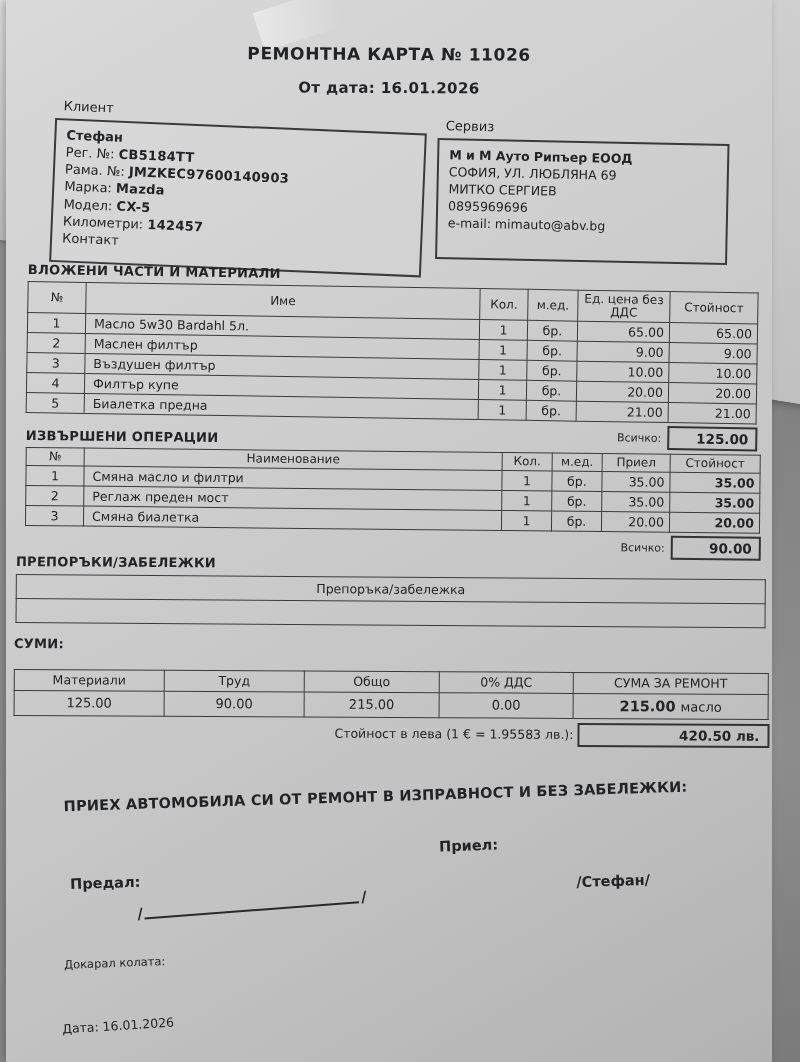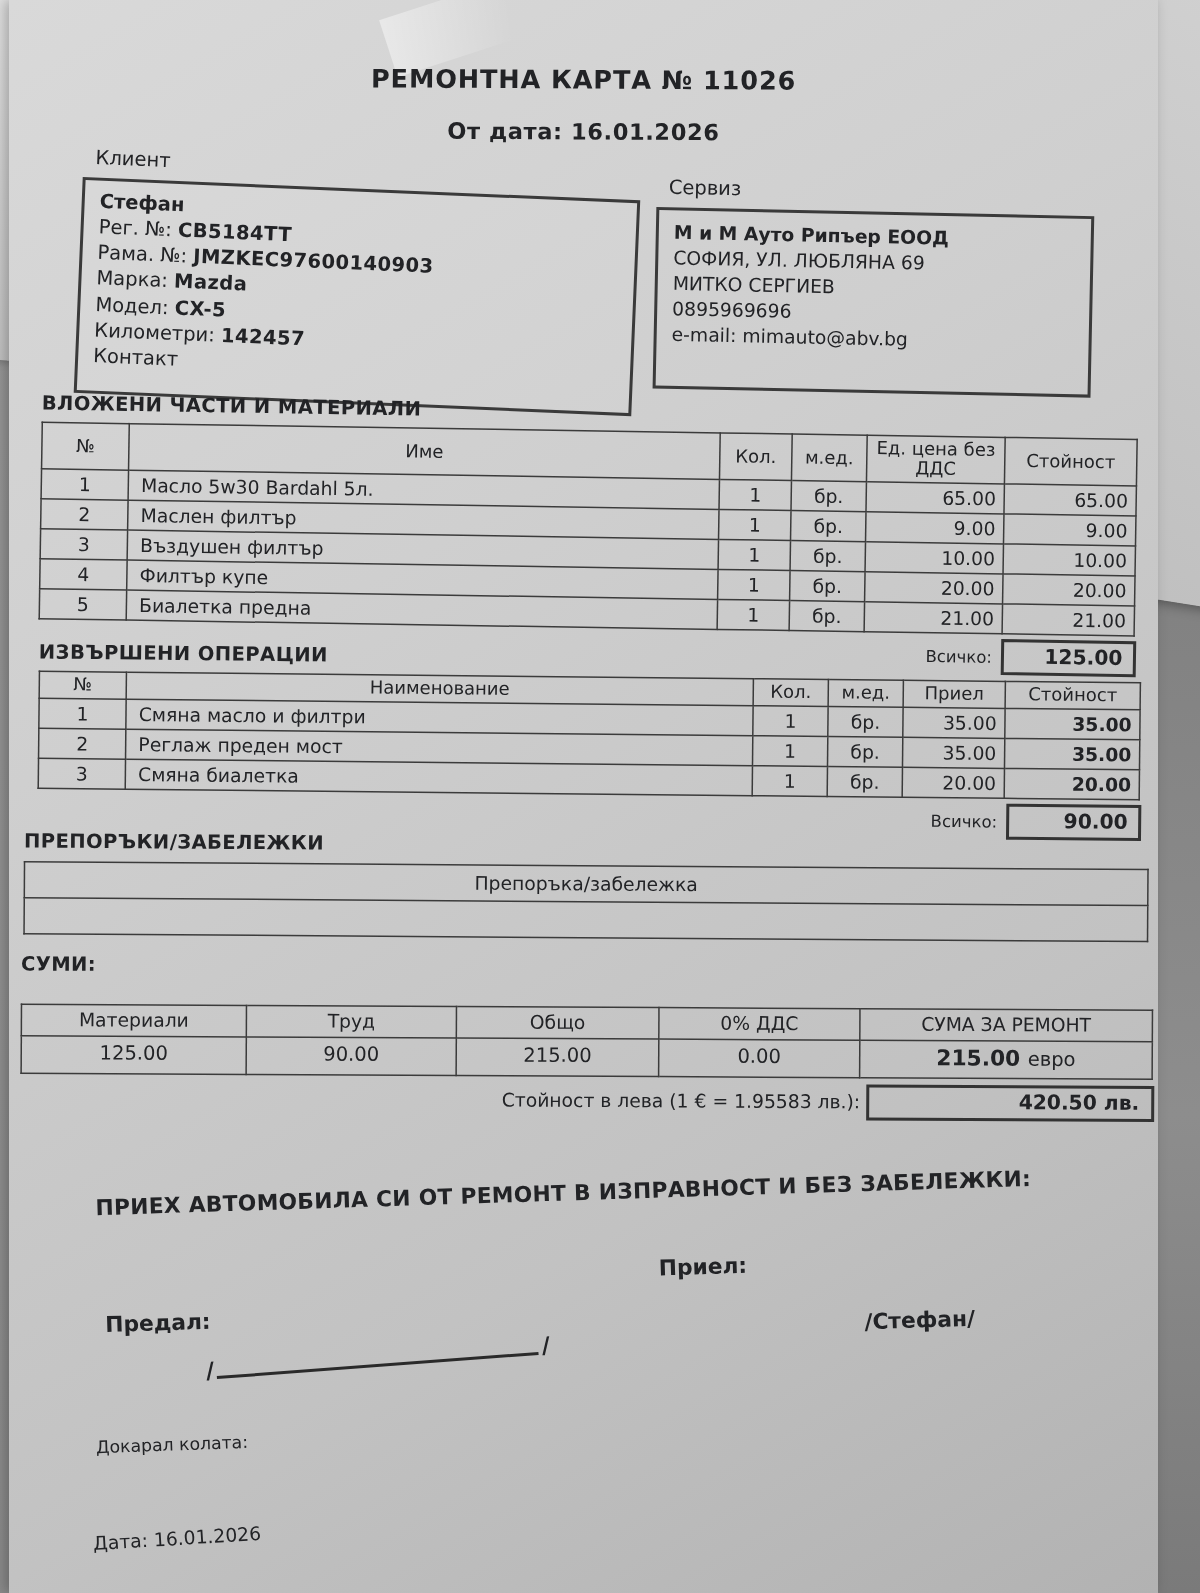--- a/index.html
+++ b/index.html
@@ -300,21 +300,21 @@
           <th>Труд</th>
           <th>Общо</th>
           <th>0% ДДС</th>
           <th>СУМА ЗА РЕМОНТ</th>
         </tr>
         <tr>
           <td>125.00</td>
           <td>90.00</td>
           <td>215.00</td>
           <td>0.00</td>
-          <td><span class="pay-amount">215.00</span><span class="pay-currency">евро</span></td>
+          <td><span class="pay-amount">215.00</span><span class="pay-currency">масло</span></td>
         </tr>
       </tbody>
         </table>
       <div class="leva-row">
         <span class="leva-label">Стойност в лева (1 € = 1.95583 лв.):</span>
         <span class="leva-box">420.50 лв.</span>
       </div>
     </div>
 
     <div class="footer-block">

